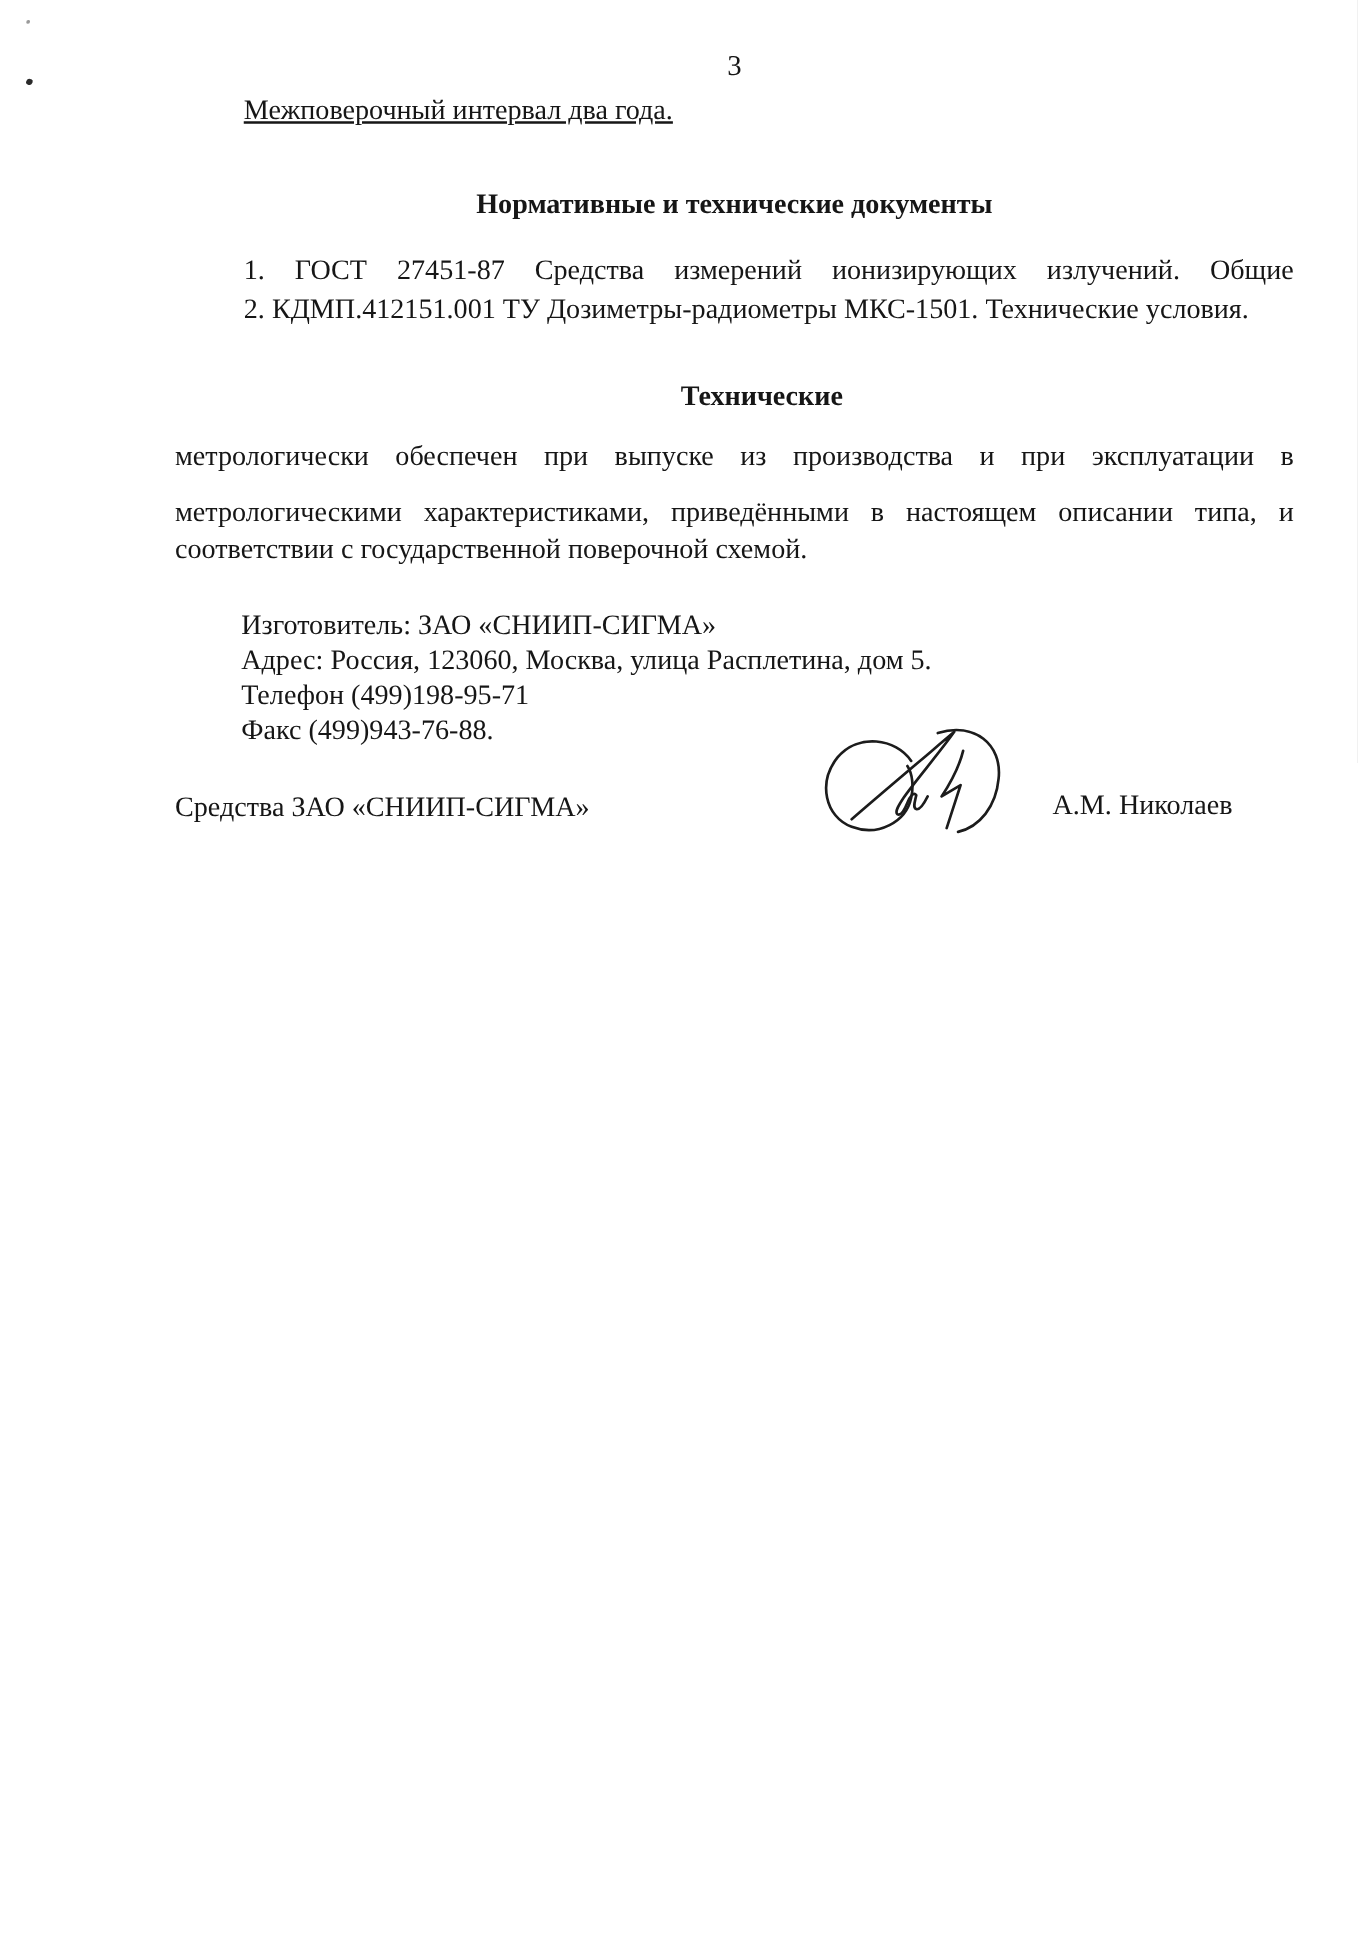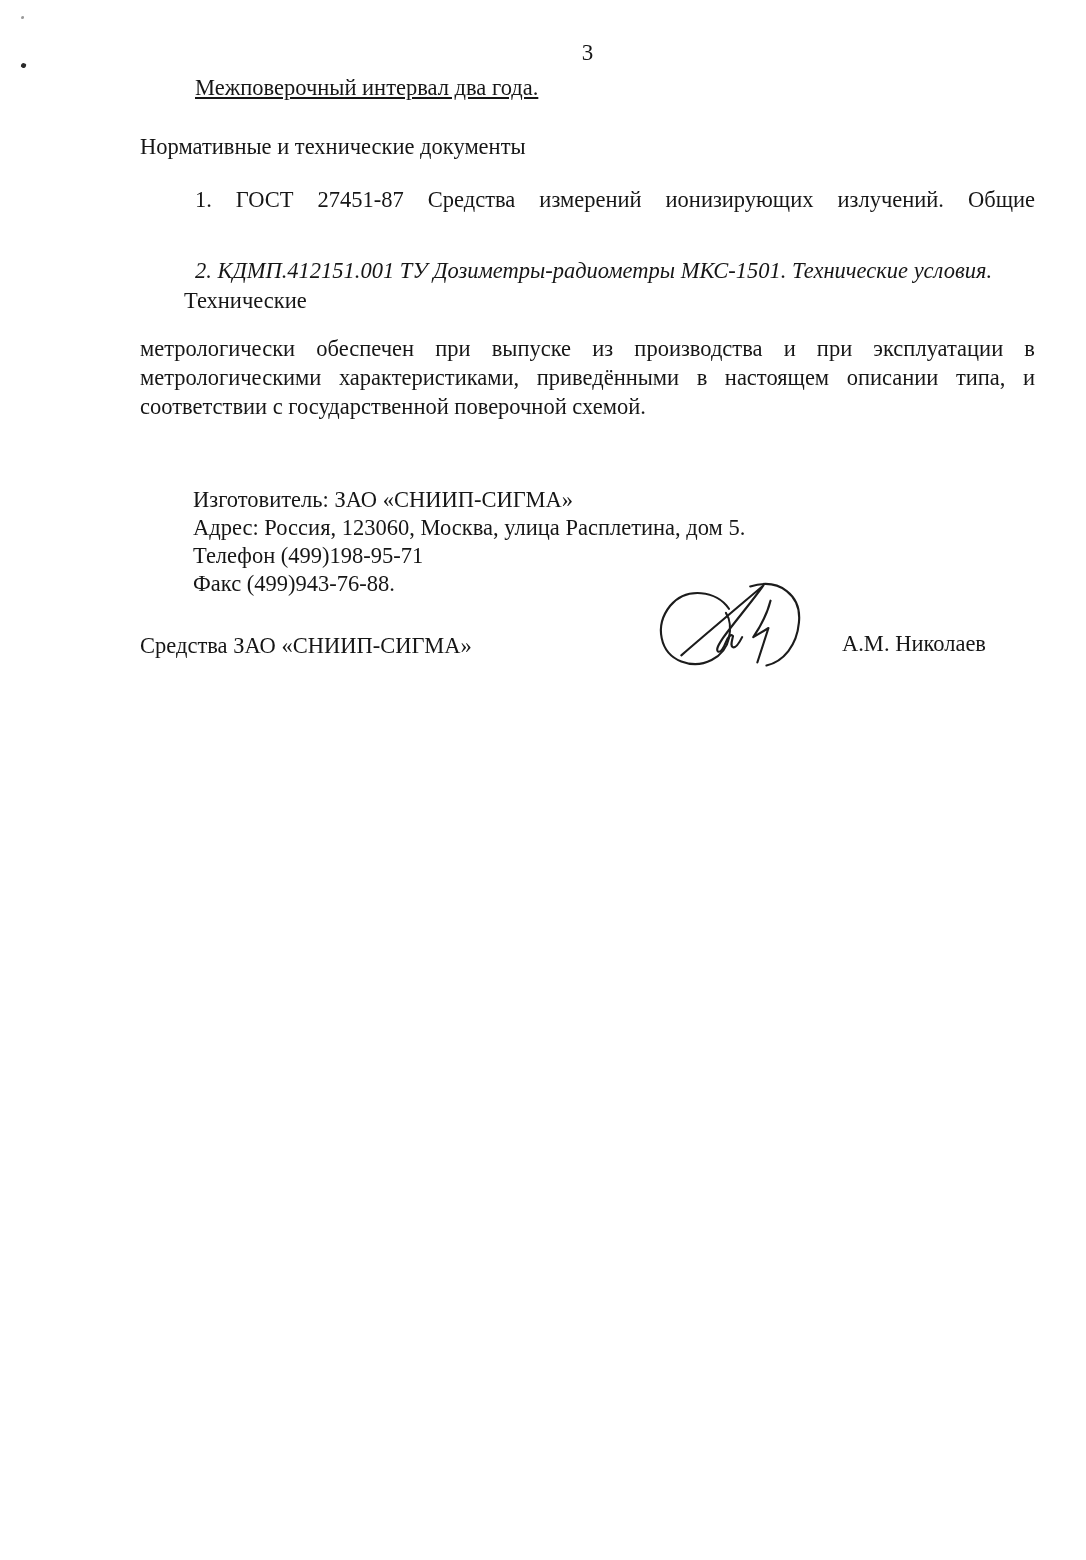--- a/index.html
+++ b/index.html
@@ -32,39 +32,42 @@
   }
 
   .intro {
     top: 73px;
     text-indent: 55px;
     line-height: 29px;
     text-decoration: underline;
   }
 
   .doc-heading {
-    font-weight: normal;
+    font-weight: bold;
+    text-align: center;
     line-height: 29px;
+    margin-top: 16px;
   }
   .h-normative { top: 132px; }
   .h-conclusion { top: 286px; text-indent: 44px; }
 
   .line {
     line-height: 29px;
     white-space: nowrap;
   }
   .line.just {
     white-space: normal;
     text-align: justify;
     text-align-last: justify;
+    margin-top: 16px;
   }
   .line.indent { padding-left: 55px; }
 
   .list-item-1 { top: 185px; }
-  .list-item-2 { top: 256px; text-indent: 55px; line-height: 29px; font-style: italic; }
+  .list-item-2 { top: 232px; text-indent: 55px; line-height: 29px; }
 
   .conclusion-par { top: 334px; }
 
   .manufacturer {
     top: 486px;
     padding-left: 53px;
   }
   .manufacturer .line { line-height: 28px; }
 
   .director-title { top: 631px; line-height: 29px; }

